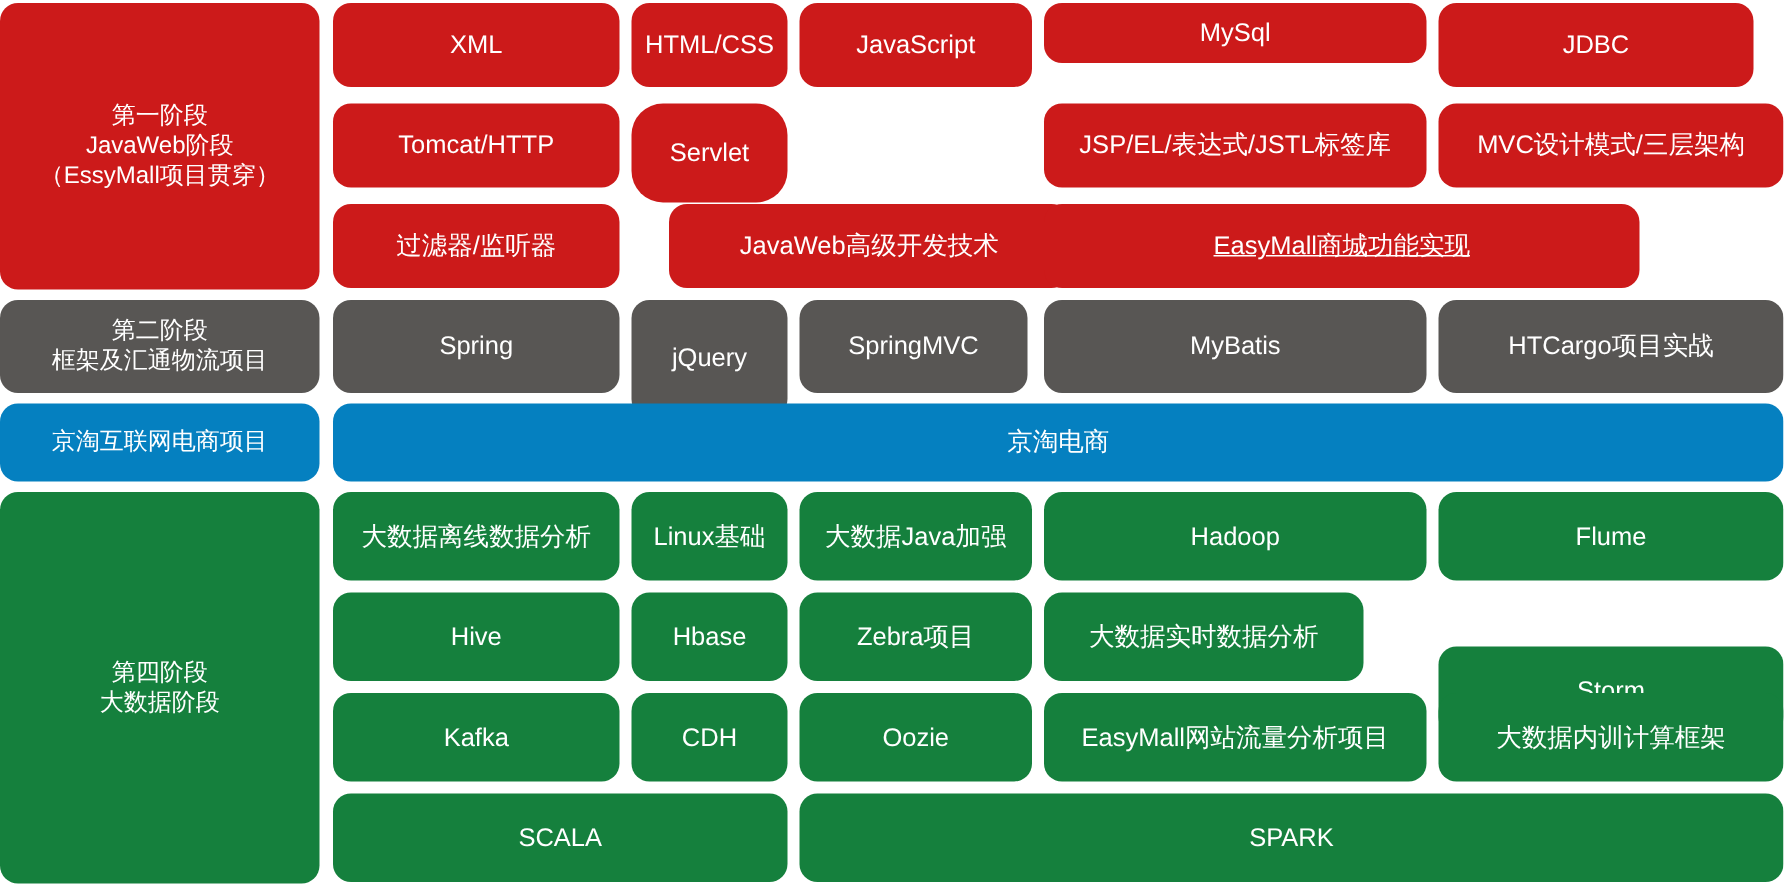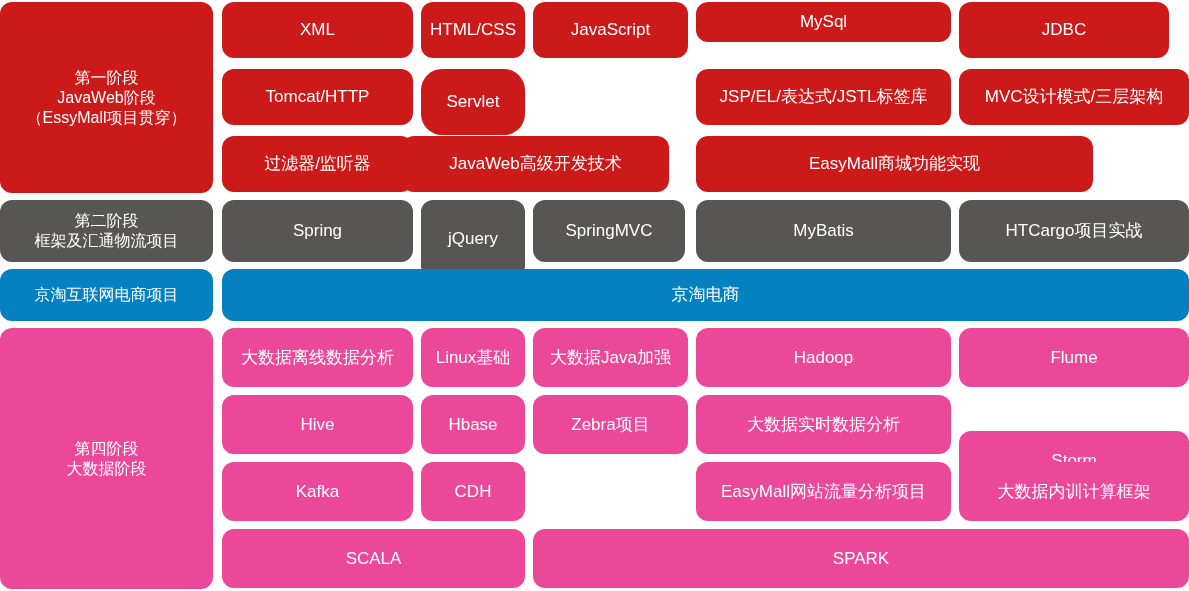--- a/index.html
+++ b/index.html
@@ -32,61 +32,62 @@
     padding: 2px 6px;
     white-space: pre-line;
     overflow: hidden;
   }
   .cell.stage-label {
     font-size: 16px;
   }
   .c-red   { background: #cc1a1a; }
   .c-gray  { background: #585654; }
   .c-blue  { background: #0580c0; }
-  .c-green { background: #ec4899; }
+  .c-green { background: #15803d; }
 </style>
 </head>
 <body>
 
 <div id="roadmap">
     <div class="cell c-red stage-label" style="left: 0px; top: 2px; width: 213px; height: 191px;">第一阶段
 JavaWeb阶段
 （EssyMall项目贯穿）</div>
     <div class="cell c-red" style="left: 222px; top: 2px; width: 191px; height: 56px;">XML</div>
     <div class="cell c-red" style="left: 421px; top: 2px; width: 104px; height: 56px;">HTML/CSS</div>
     <div class="cell c-red" style="left: 533px; top: 2px; width: 155px; height: 56px;">JavaScript</div>
     <div class="cell c-red" style="left: 696px; top: 2px; width: 255px; height: 40px;">MySql</div>
     <div class="cell c-red" style="left: 959px; top: 2px; width: 210px; height: 56px;">JDBC</div>
     <div class="cell c-red" style="left: 222px; top: 69px; width: 191px; height: 56px;">Tomcat/HTTP</div>
     <div class="cell c-red" style="left: 421px; top: 69px; width: 104px; height: 66px; border-radius: 21px;">Servlet</div>
     <div class="cell c-red" style="left: 696px; top: 69px; width: 255px; height: 56px;">JSP/EL/表达式/JSTL标签库</div>
     <div class="cell c-red" style="left: 959px; top: 69px; width: 230px; height: 56px;">MVC设计模式/三层架构</div>
     <div class="cell c-red" style="left: 222px; top: 136px; width: 191px; height: 56px;">过滤器/监听器</div>
-    <div class="cell c-red" style="left: 402px; top: 136px; width: 267px; height: 56px; text-align: right;">JavaWeb高级开发技术</div>
-    <div class="cell c-red" style="left: 696px; top: 136px; width: 397px; height: 56px;">EasyMall商城功能实现</div>
+    <div class="cell c-red" style="left: 446px; top: 136px; width: 267px; height: 56px; text-align: right;">JavaWeb高级开发技术</div>
+    <div class="cell c-red" style="left: 696px; top: 136px; width: 397px; height: 56px; text-decoration: underline;">EasyMall商城功能实现</div>
     <div class="cell c-gray stage-label" style="left: 0px; top: 200px; width: 213px; height: 62px;">第二阶段
 框架及汇通物流项目</div>
     <div class="cell c-gray" style="left: 222px; top: 200px; width: 191px; height: 62px;">Spring</div>
     <div class="cell c-gray" style="left: 421px; top: 200px; width: 104px; height: 78px; text-align: center;">jQuery</div>
     <div class="cell c-gray" style="left: 533px; top: 200px; width: 152px; height: 62px;">SpringMVC</div>
     <div class="cell c-gray" style="left: 696px; top: 200px; width: 255px; height: 62px;">MyBatis</div>
     <div class="cell c-gray" style="left: 959px; top: 200px; width: 230px; height: 62px;">HTCargo项目实战</div>
     <div class="cell c-blue stage-label" style="left: 0px; top: 269px; width: 213px; height: 52px;">京淘互联网电商项目</div>
     <div class="cell c-blue" style="left: 222px; top: 269px; width: 967px; height: 52px;">京淘电商</div>
     <div class="cell c-green stage-label" style="left: 0px; top: 328px; width: 213px; height: 261px;">第四阶段
 大数据阶段</div>
     <div class="cell c-green" style="left: 222px; top: 328px; width: 191px; height: 59px;">大数据离线数据分析</div>
     <div class="cell c-green" style="left: 421px; top: 328px; width: 104px; height: 59px;">Linux基础</div>
     <div class="cell c-green" style="left: 533px; top: 328px; width: 155px; height: 59px;">大数据Java加强</div>
     <div class="cell c-green" style="left: 696px; top: 328px; width: 255px; height: 59px;">Hadoop</div>
     <div class="cell c-green" style="left: 959px; top: 328px; width: 230px; height: 59px;">Flume</div>
     <div class="cell c-green" style="left: 222px; top: 395px; width: 191px; height: 59px;">Hive</div>
     <div class="cell c-green" style="left: 421px; top: 395px; width: 104px; height: 59px;">Hbase</div>
     <div class="cell c-green" style="left: 533px; top: 395px; width: 155px; height: 59px;">Zebra项目</div>
-    <div class="cell c-green" style="left: 696px; top: 395px; width: 255px; height: 59px; text-align: center;">大数据实时数据分析</div>
+    <div class="cell c-green" style="left: 696px; top: 395px; width: 213px; height: 59px; text-align: center;">大数据实时数据分析</div>
     <div class="cell c-green" style="left: 959px; top: 395px; width: 230px; height: 59px; margin-top: 36px;">Storm</div>
     <div class="cell c-green" style="left: 222px; top: 462px; width: 191px; height: 59px;">Kafka</div>
     <div class="cell c-green" style="left: 421px; top: 462px; width: 104px; height: 59px;">CDH</div>
+    <div class="cell c-green" style="left: 533px; top: 462px; width: 155px; height: 59px;">Oozie</div>
     <div class="cell c-green" style="left: 696px; top: 462px; width: 255px; height: 59px;">EasyMall网站流量分析项目</div>
     <div class="cell c-green" style="left: 959px; top: 462px; width: 230px; height: 59px;">大数据内训计算框架</div>
     <div class="cell c-green" style="left: 222px; top: 529px; width: 303px; height: 59px;">SCALA</div>
     <div class="cell c-green" style="left: 533px; top: 529px; width: 656px; height: 59px;">SPARK</div>
   </div>
 
 </body></html>

